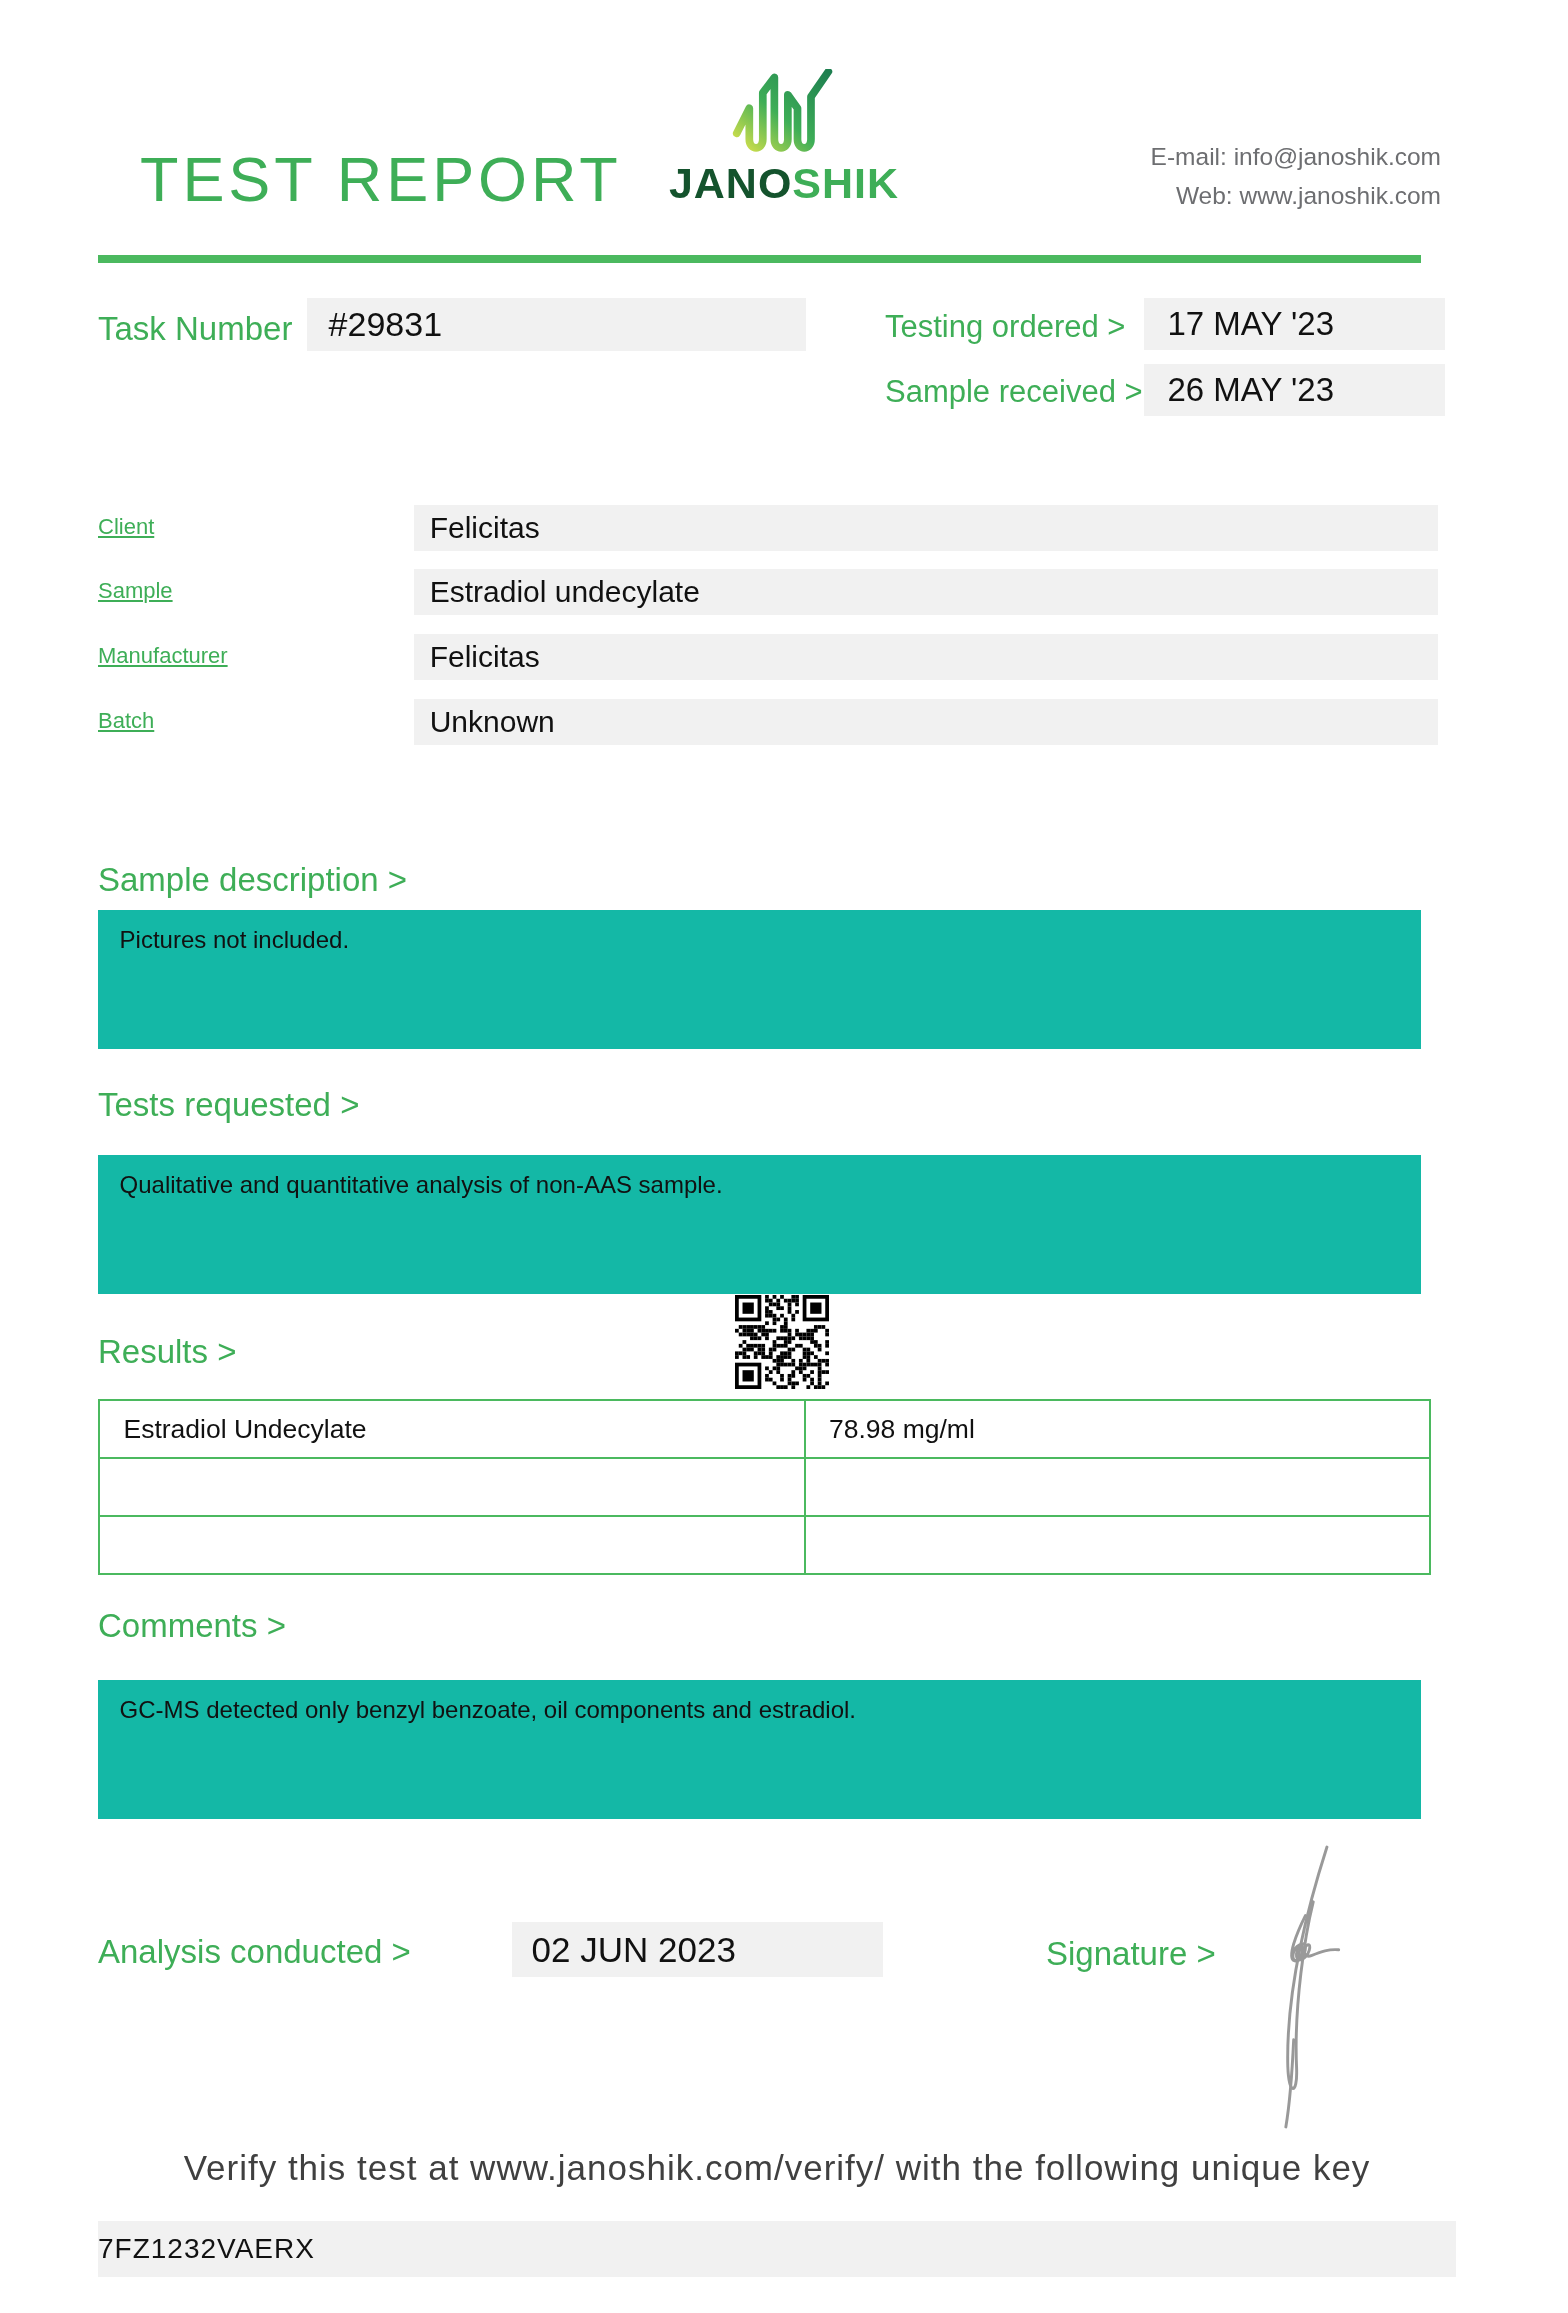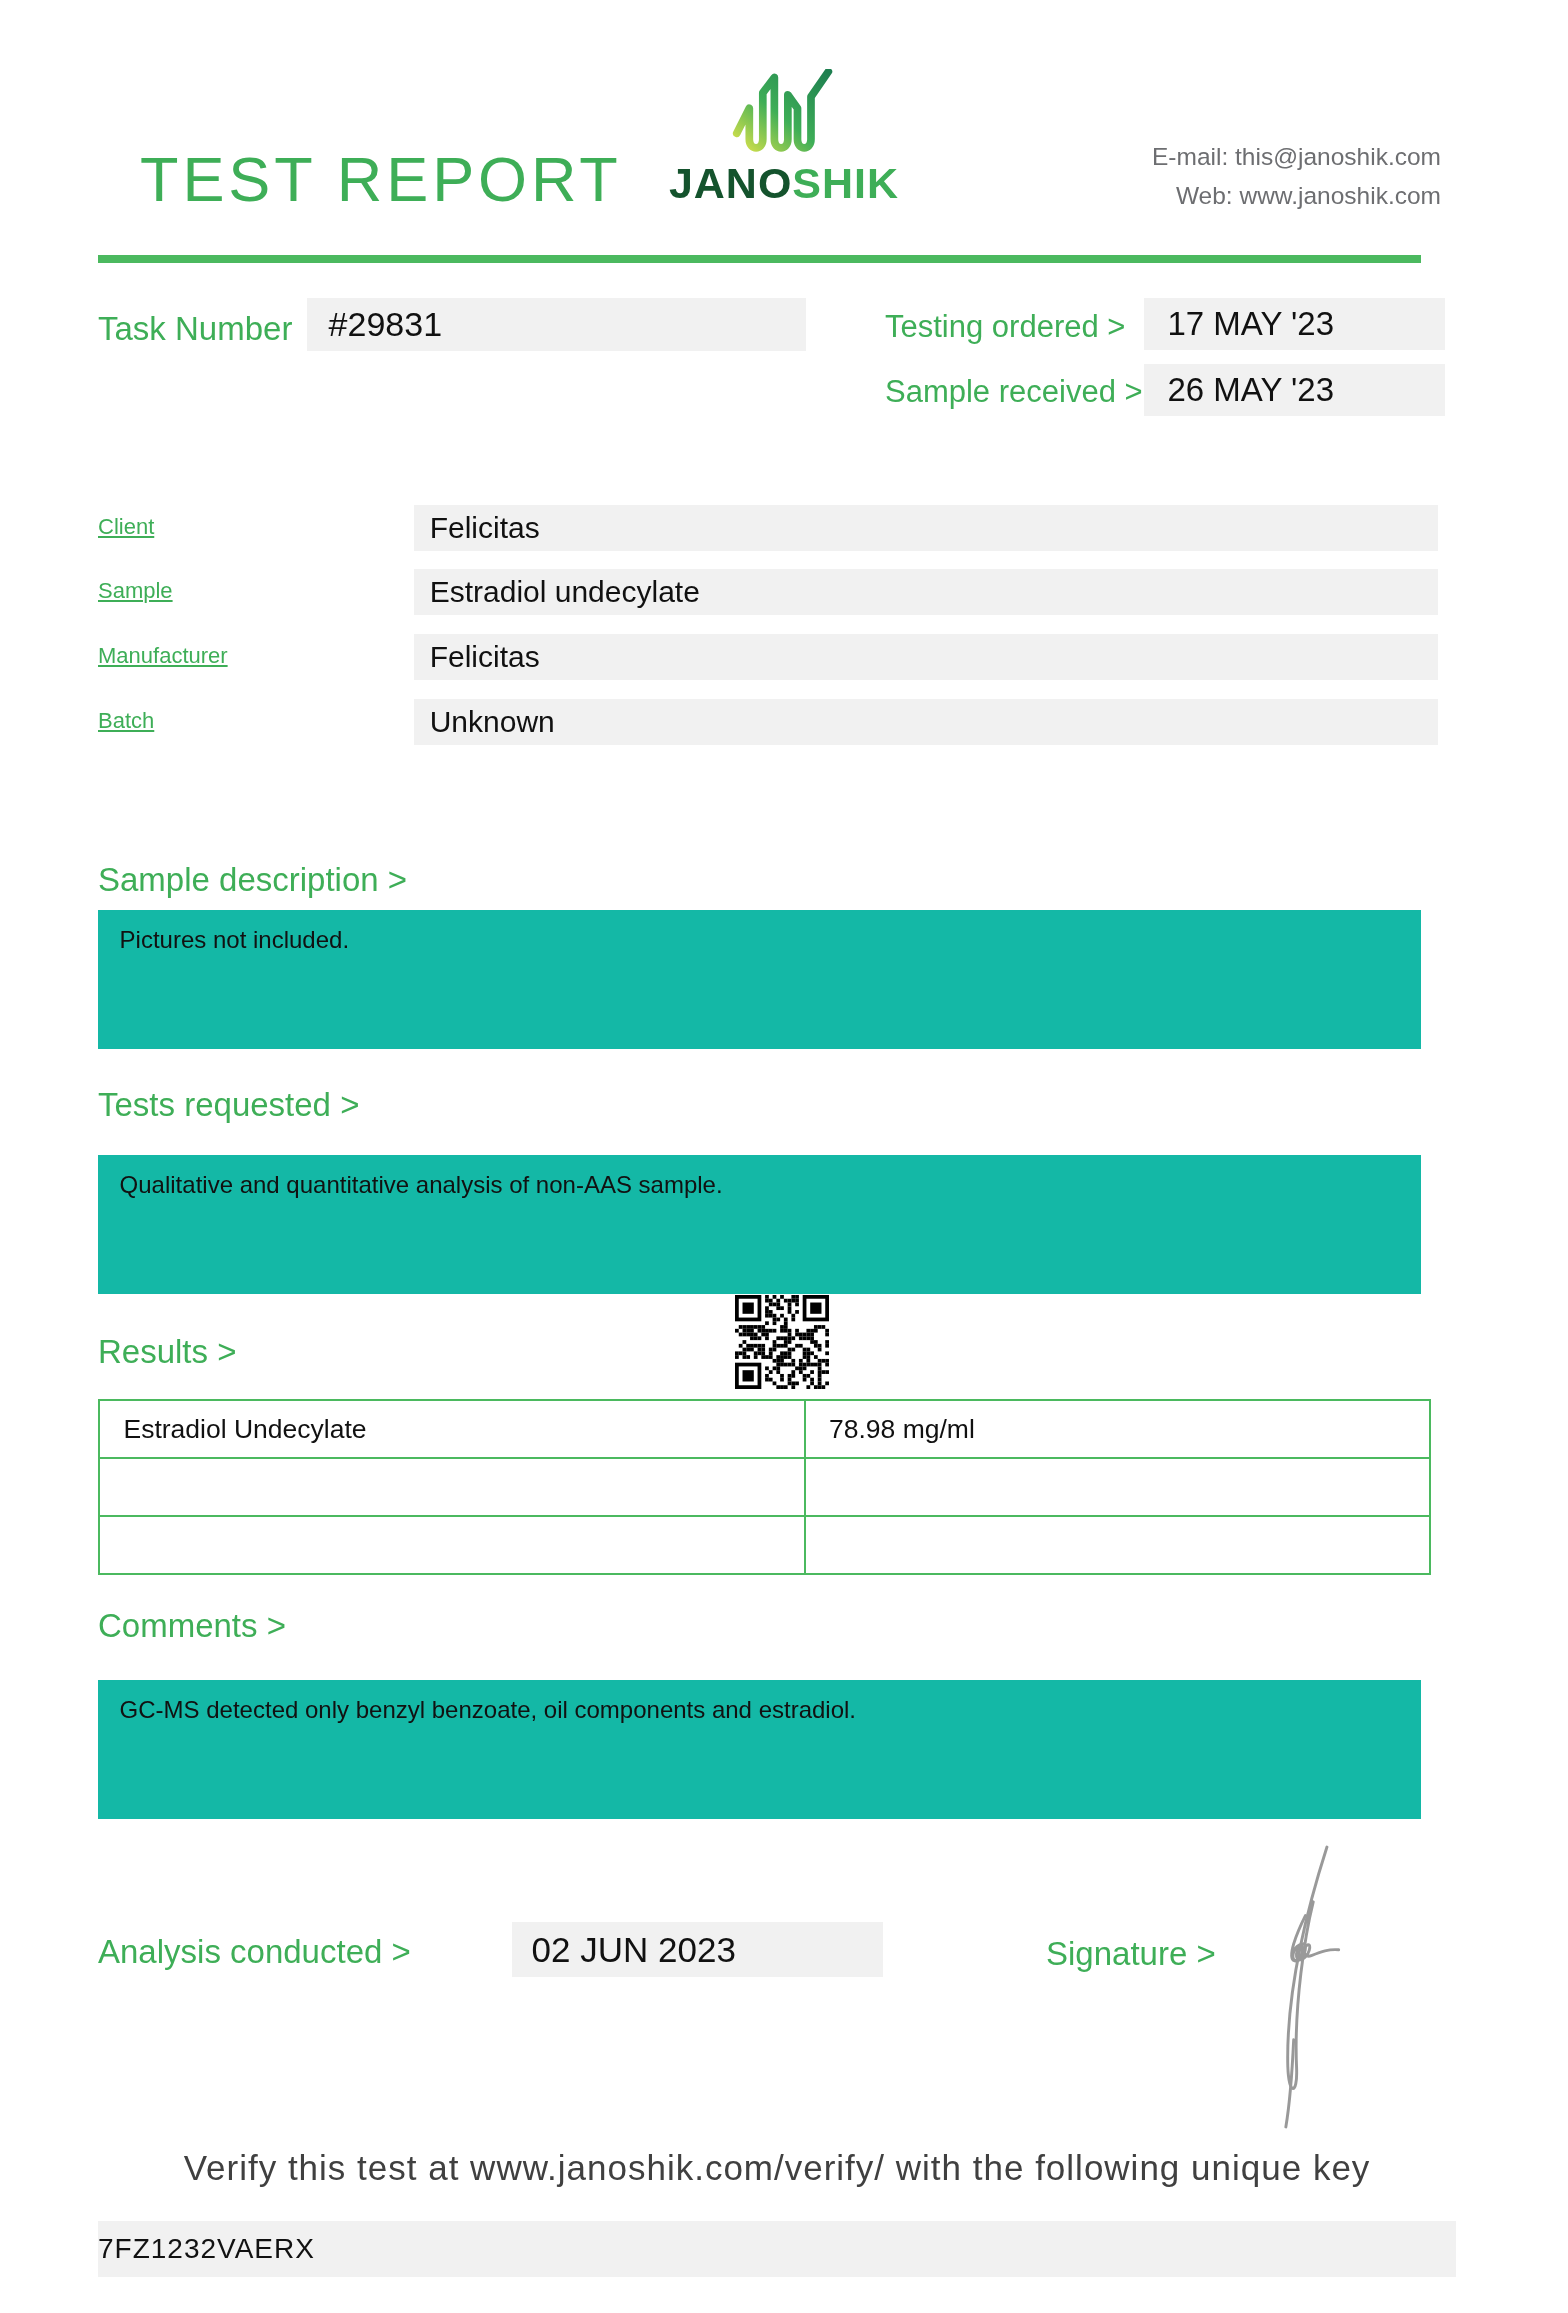--- a/index.html
+++ b/index.html
@@ -76,21 +76,21 @@
           <stop offset="0.45" stop-color="#3eae57"></stop>
           <stop offset="1" stop-color="#1e7f50"></stop>
         </linearGradient>
       </defs>
       <path d="M6,66 L19,40 L19,72 C19,84 33,84 33,72 L33,24 L45,8 L45,72 C45,84 59,84 59,72 L59,26 L69,40 L69,72 C69,84 83,84 83,72 L83,28 L101,2" fill="none" stroke="url(#lg)" stroke-width="8" stroke-linecap="round" stroke-linejoin="round"></path>
     </svg>
     <div class="logo-word"><span class="logo-dark">JANO</span><span class="logo-green">SHIK</span></div>
   </div>
 
   <div class="abs contact">
-    <div>E-mail: this@janoshik.com</div>
+    <div>E-mail: info@janoshik.com</div>
     <div>Web: www.janoshik.com</div>
   </div>
 
   <div class="abs rule"></div>
 
   <div class="abs field-label task-label">Task Number</div>
   <div class="abs valuebox task-box">#29831</div>
 
   <div class="abs field-label ordered-label">Testing ordered &gt;</div>
   <div class="abs valuebox ordered-box">17 MAY '23</div>

